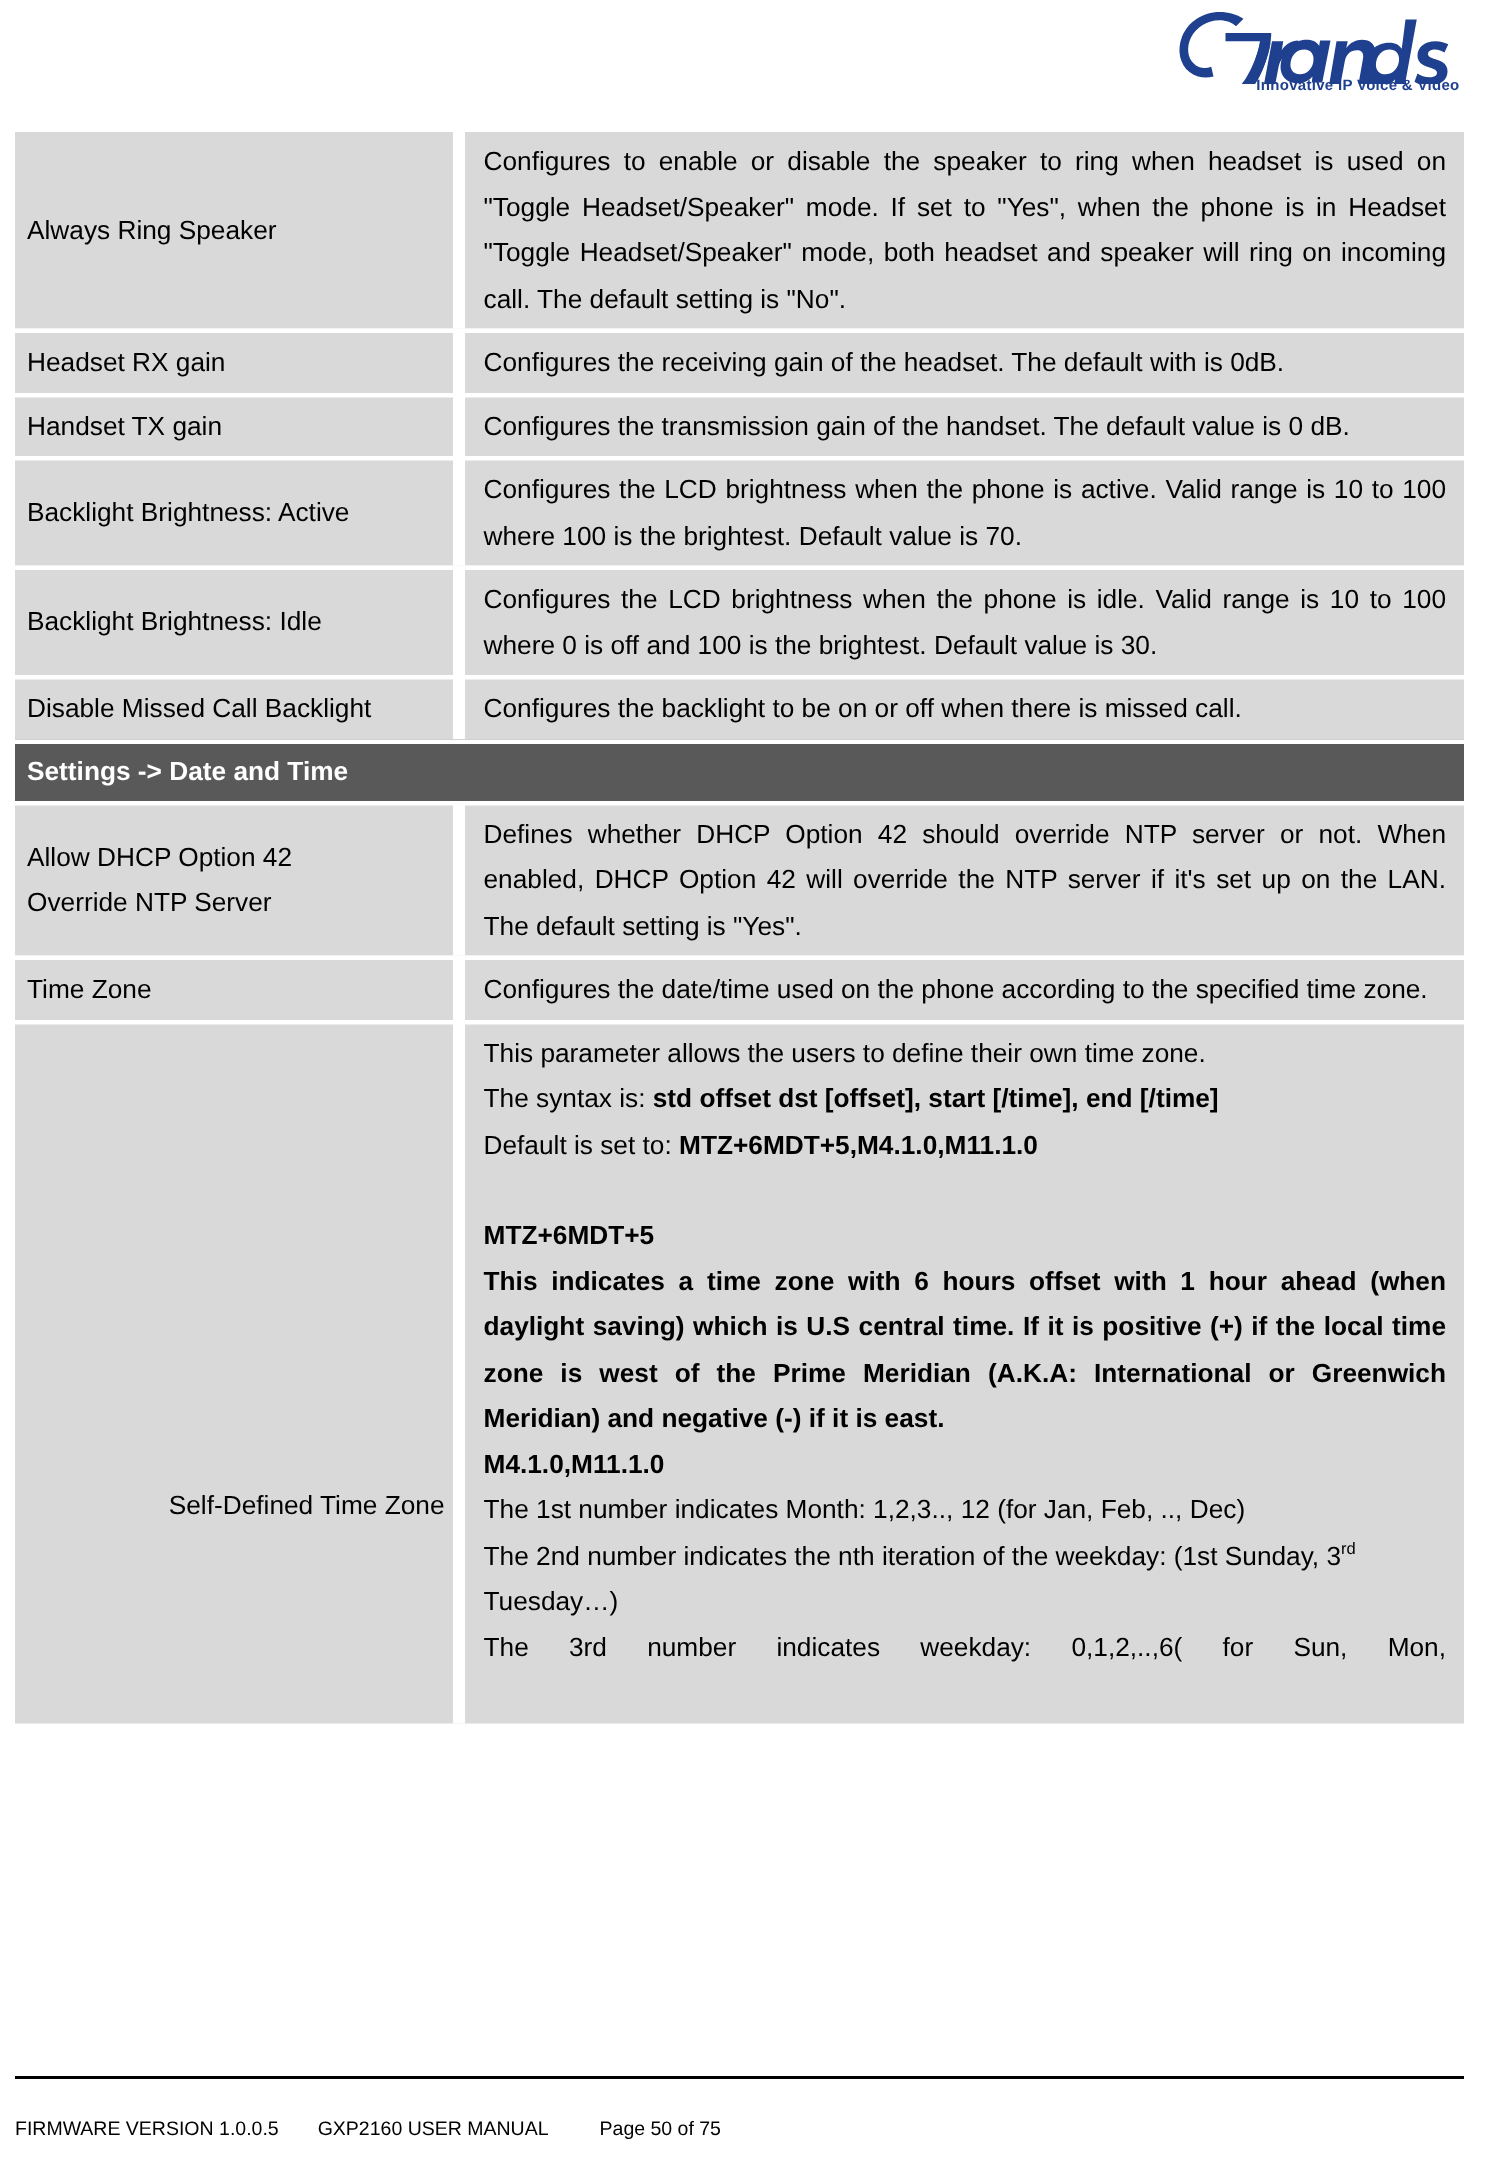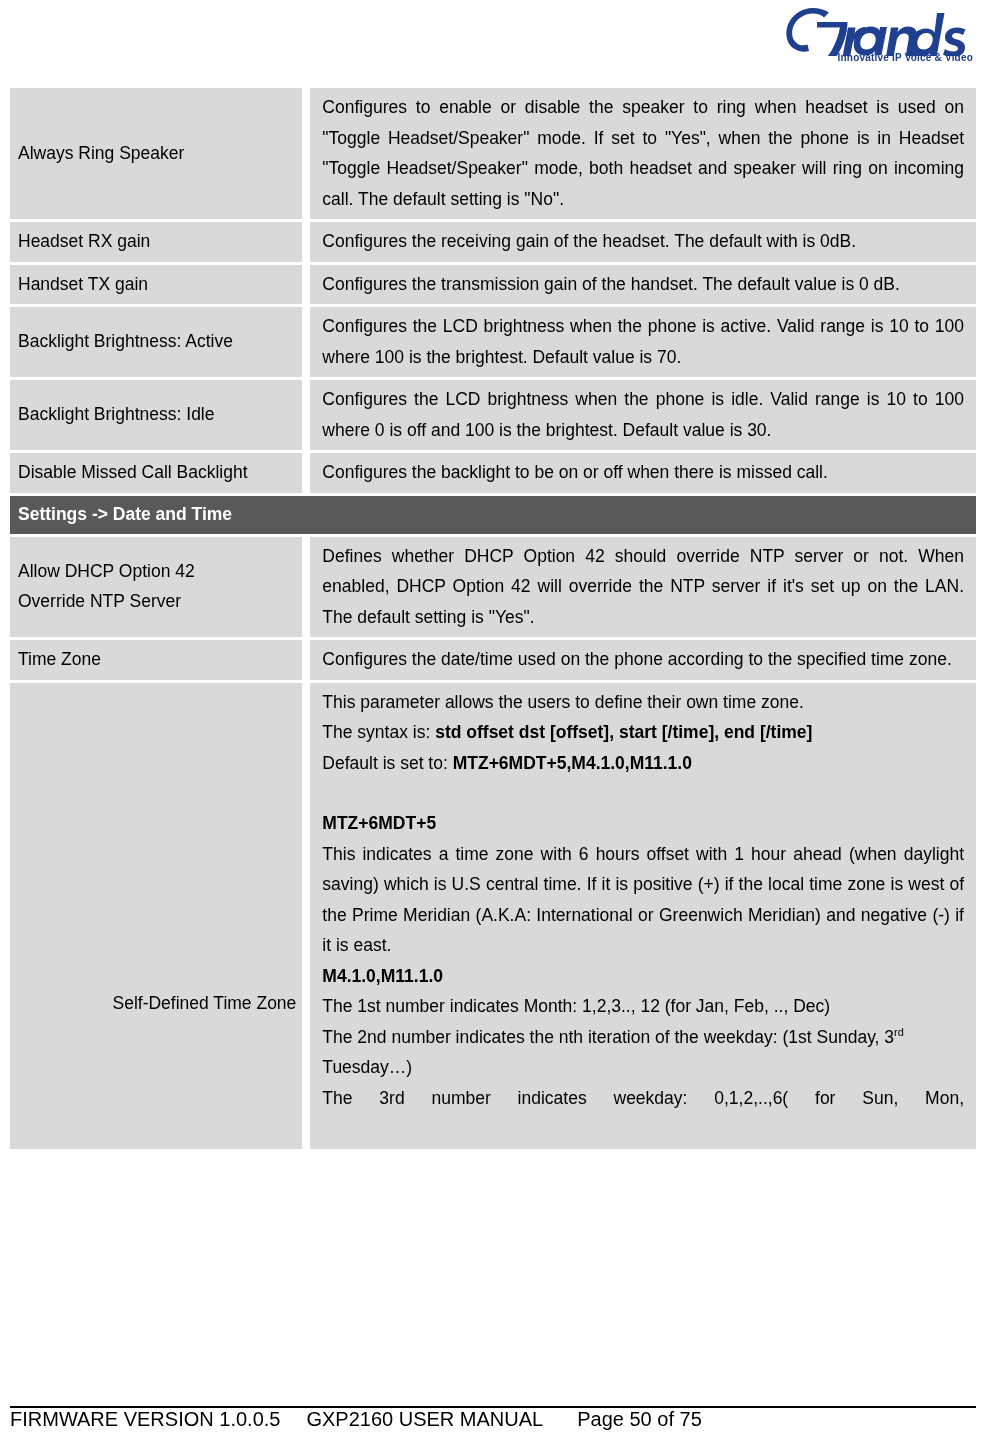--- a/index.html
+++ b/index.html
@@ -114,22 +114,22 @@
   .blank-line { display: block; height: 30px; }
   sup { font-size: 11px; vertical-align: super; line-height: 0; }
 
   
   .page-footer {
     position: absolute;
     left: 10px;
     bottom: 14px;
     width: 966px;
     border-top: 2px solid #000000;
-    padding-top: 0;
-    font-size: 20px;
+    padding-top: 22px;
+    font-size: 13px;
     line-height: 22px;
     white-space: nowrap;
   }
   .page-footer .fw { margin-right: 26px; }
   .page-footer .mn { margin-right: 34px; }
 </style>
 </head>
 <body>
 
 <div class="page">
@@ -208,21 +208,21 @@
       <tr>
         <td class="col-name tall-name">
           <span class="tall-name-inner">Self-Defined Time Zone</span>
         </td>
         <td class="col-desc nojustify">
           <div>This parameter allows the users to define their own time zone.</div>
           <div><span>The syntax is: </span><span class="b">std offset dst [offset], start [/time], end [/time]</span></div>
           <div><span>Default is set to: </span><span class="b">MTZ+6MDT+5,M4.1.0,M11.1.0</span></div>
           <span class="blank-line"></span>
           <div class="b">MTZ+6MDT+5</div>
-          <div style="text-align:justify;text-justify:inter-word;">This indicates a time zone with 6 hours offset with 1 hour ahead (when daylight saving) which is U.S central time. If it is positive (+) if the local time zone is west of the Prime Meridian (A.K.A: International or Greenwich Meridian) and negative (-) if it is east.</div>
+          <div style="text-align:justify;text-justify:inter-word;font-weight:bold;">This indicates a time zone with 6 hours offset with 1 hour ahead (when daylight saving) which is U.S central time. If it is positive (+) if the local time zone is west of the Prime Meridian (A.K.A: International or Greenwich Meridian) and negative (-) if it is east.</div>
           <div class="b">M4.1.0,M11.1.0</div>
           <div>The 1st number indicates Month: 1,2,3.., 12 (for Jan, Feb, .., Dec)</div>
           <div><span>The 2nd number indicates the nth iteration of the weekday: (1st Sunday, 3</span><sup>rd</sup><span> Tuesday…)</span></div>
           <div style="text-align:justify;text-justify:inter-word;"><span>The 3rd number indicates weekday: 0,1,2,..,6( for Sun, Mon,</span><span style="display:inline-block;width:100%;height:0;"></span></div>
         </td>
       </tr>
 
     </tbody>
   </table>
 

